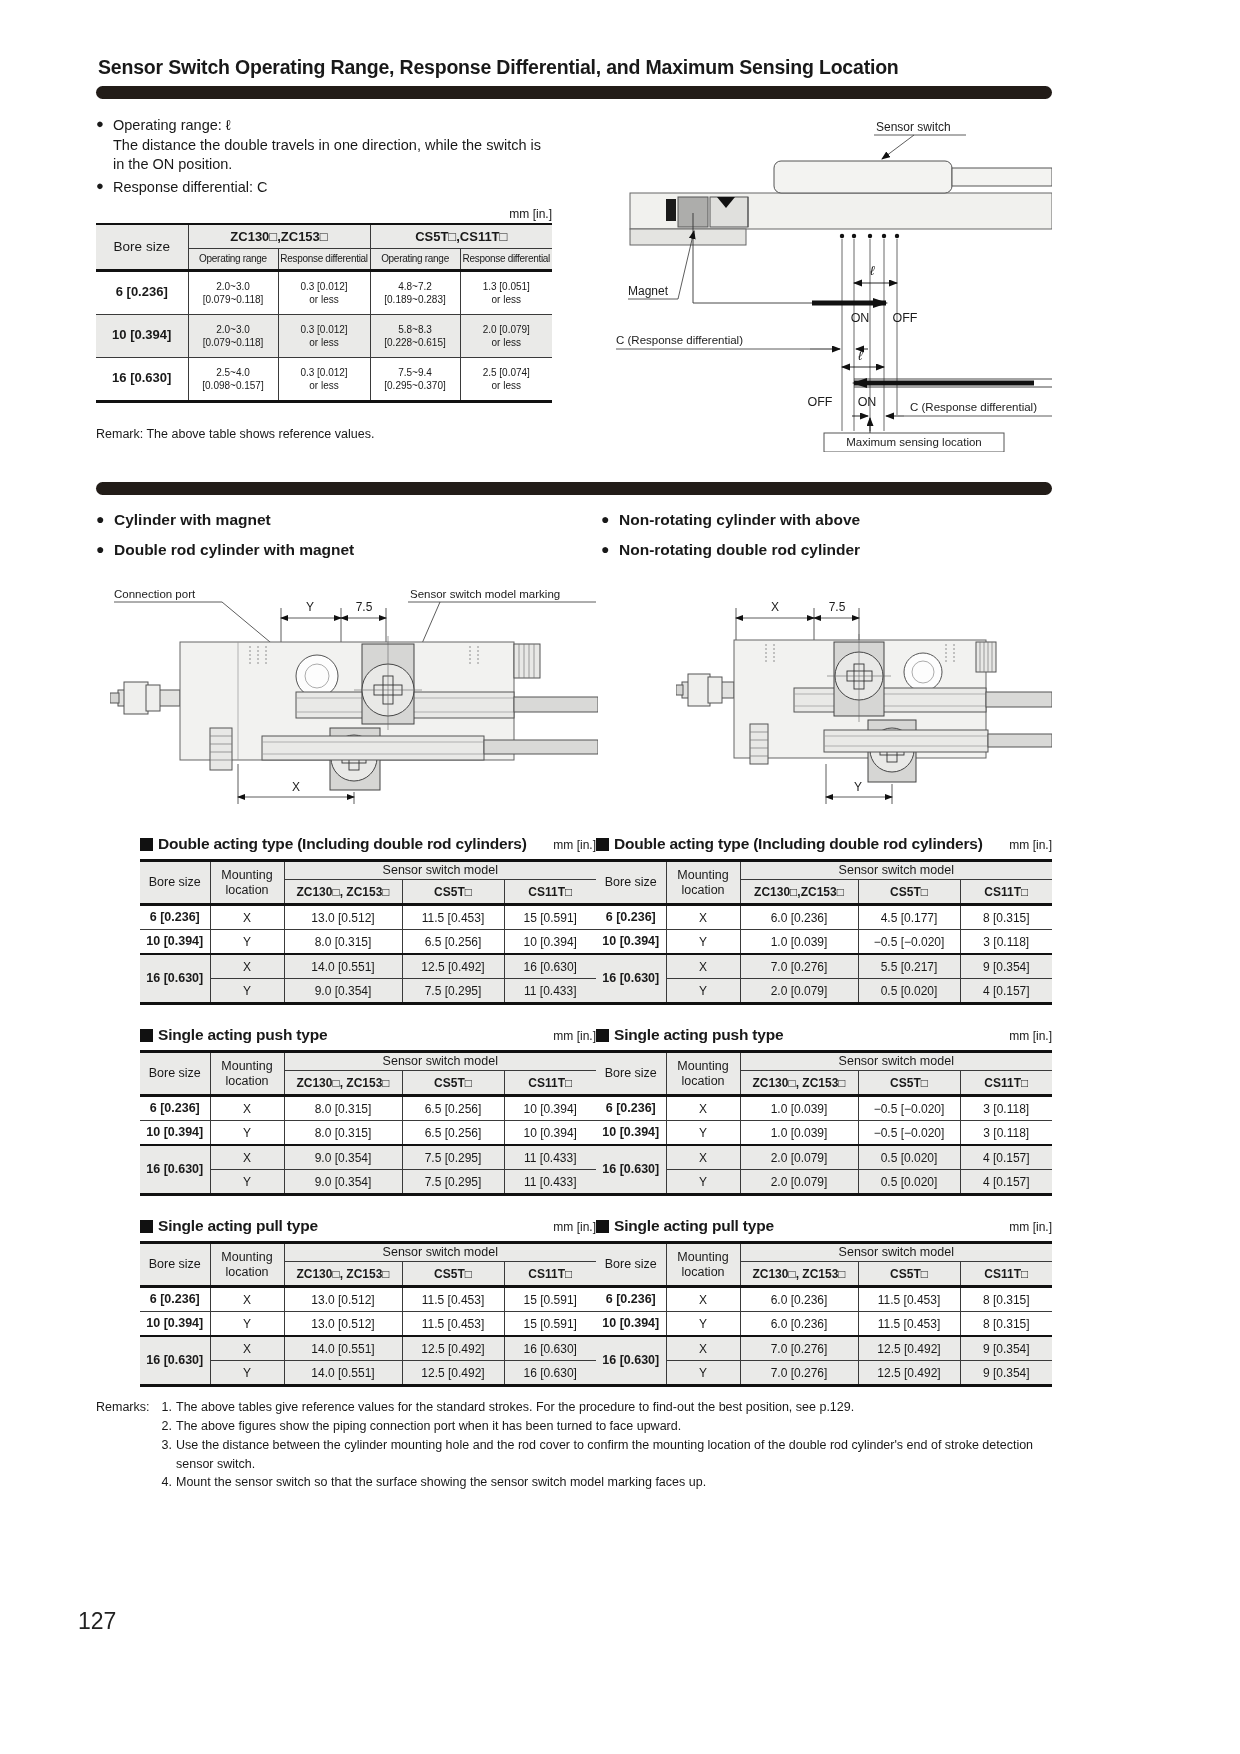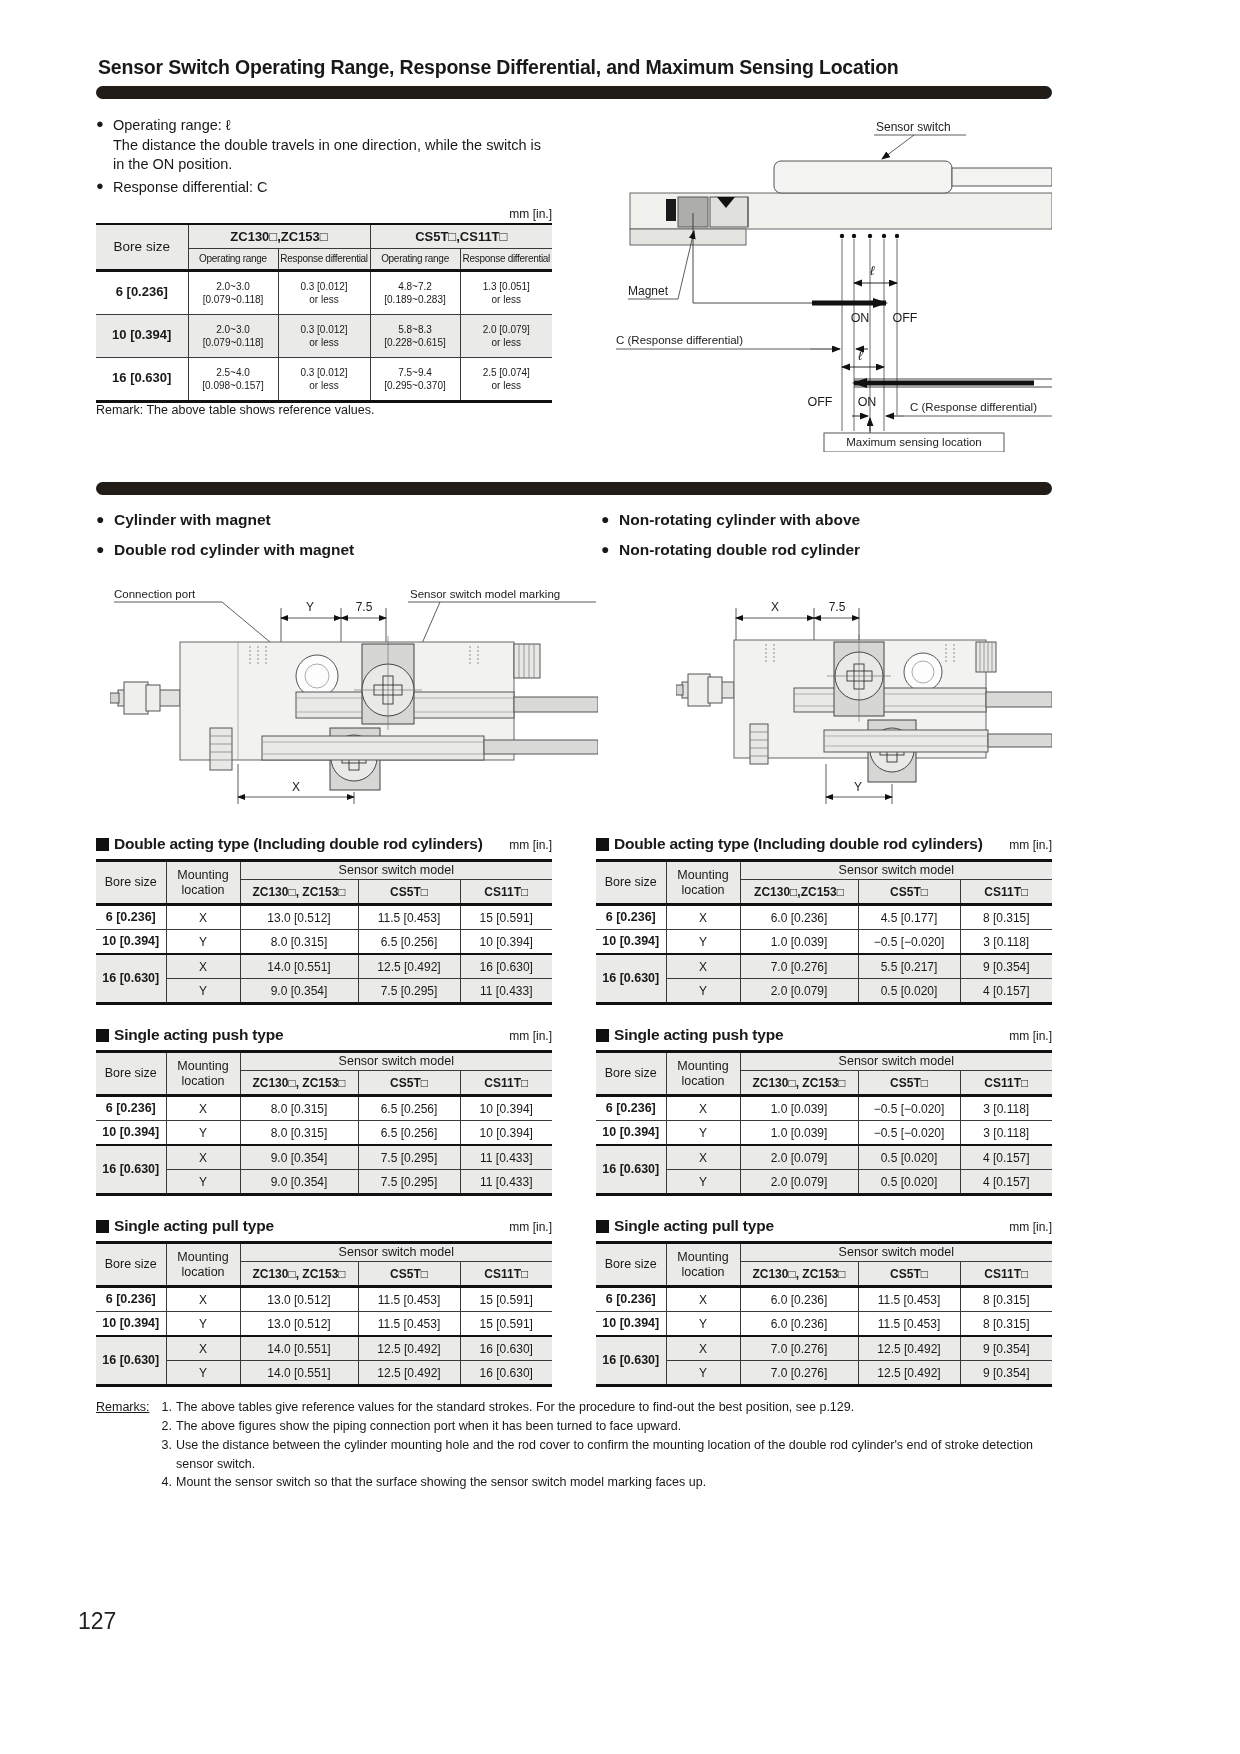--- a/index.html
+++ b/index.html
@@ -25,54 +25,54 @@
   .op thead{border-bottom:3px solid #111;}
   .op thead th{background:#eaeae8;font-weight:normal;}
   .op th.grp{font-weight:bold;font-size:13px;height:23px;}
   .op th.boreh{font-size:13.5px;}
   .op th.sub{font-size:10px;letter-spacing:-0.3px;white-space:nowrap;height:20px;}
   .op td{font-size:10px;height:42px;line-height:1.3;}
   .op td.bore{font-weight:bold;font-size:13px;}
   .op tr.shade td{background:#eaeae8;}
   .op .nol{border-left:none;}
   .op .nor{border-right:none;}
-  .remark{font-size:12.5px;margin-top:0;}
+  .remark{font-size:12.5px;margin-top:24px;}
   
   .sec2{margin-top:26px;}
   .row2{display:flex;margin-top:15px;}
   .b2col-l{width:505px;flex:none;}
   .b2{display:flex;margin-bottom:10px;}
   .b2 .dot{width:18px;font-size:14px;line-height:1.35;}
   .b2 .b2txt{font-size:15.5px;font-weight:bold;line-height:1.3;}
   .figrow{display:flex;margin-top:8px;align-items:flex-start;}
   .fig-l{margin-left:14px;flex:none;}
   .fig-r{margin-left:auto;flex:none;}
   svg text{font-family:"Liberation Sans",sans-serif;fill:#1c1c1c;}
   
-  .trow{display:flex;justify-content:space-between;margin-top:21px;}
+  .trow{display:flex;justify-content:flex-end;margin-top:21px;}
   .tblock{width:456px;flex:none;}
   .tbar{display:flex;align-items:baseline;margin-bottom:6px;}
   .sq{flex:none;width:13px;height:13px;background:#111;margin-right:5px;align-self:center;}
   .ttxt{font-size:15.5px;font-weight:bold;letter-spacing:-0.2px;}
   .units{margin-left:auto;font-size:12px;}
   table.mt{border-collapse:collapse;table-layout:fixed;width:456px;border-top:3px solid #111;border-bottom:3px solid #111;}
   .mt th,.mt td{border:1px solid #3a3a3a;text-align:center;padding:1px 2px;line-height:1.2;}
   .mt thead{border-bottom:3px solid #111;}
   .mt thead th{background:#eaeae8;font-weight:normal;font-size:12.5px;}
   .mt th.ch{font-weight:bold;font-size:12px;height:21px;}
   .mt tbody td{height:21px;font-size:12px;}
   .mt td.bore{font-weight:bold;font-size:12.5px;}
   .mt tr.g2 td{background:#eaeae8;}
   .mt tr.gsep td{border-top:2px solid #111;}
   .mt .nol{border-left:none;}
   .mt .nor{border-right:none;}
   
   .remarks{margin-top:11px;font-size:12.5px;line-height:1.5;width:940px;}
   .rrow{display:flex;}
-  .rlabel{flex:none;width:62px;text-decoration:underline;}
+  .rlabel{flex:none;width:62px;}
   .rnum{flex:none;width:14px;text-align:right;margin-right:4px;}
   .rbody{flex:1;}
   .pageno{position:absolute;left:78px;top:1608px;font-size:23px;color:#222;}
 </style>
 </head>
 <body>
 
 <div class="content">
 
   <div class="sec-title">Sensor Switch Operating Range, Response Differential, and Maximum Sensing Location</div>

